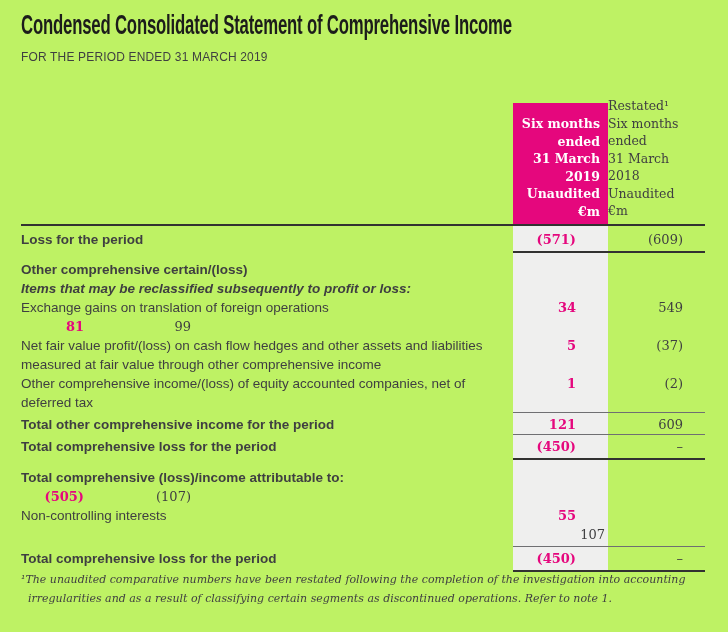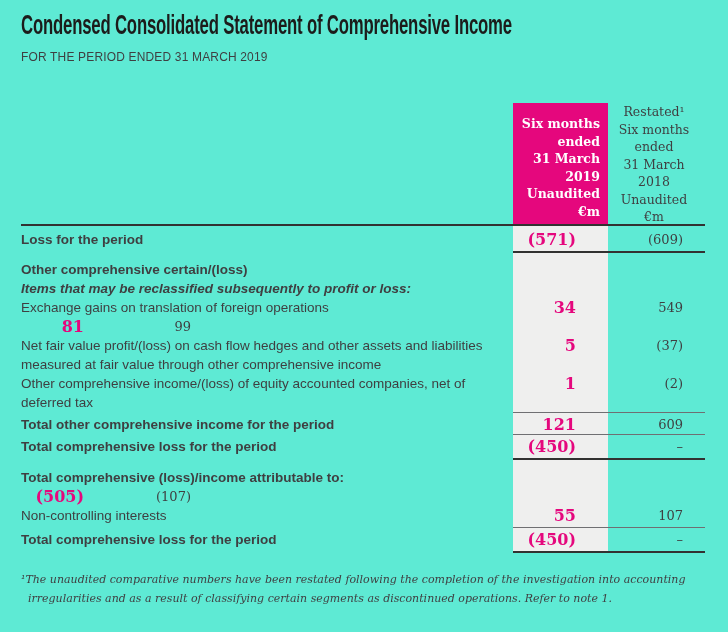--- a/index.html
+++ b/index.html
@@ -5,21 +5,21 @@
   :root{
     --magenta:#e5077d;
     --band:#efefee;
     --ink:#3f3f41;
     --title-ink:#1c1c1b;
     --rule-dark:#323231;
     --rule-thin:#6f6f72;
   }
   html,body{margin:0;padding:0;background:#ffffff;}
   #page{
-    position:relative;width:728px;height:632px;background:#5eead4;overflow:hidden;
+    position:relative;width:728px;height:632px;background:#bef264;overflow:hidden;
     font-family:"Liberation Sans",sans-serif;color:var(--ink);
   }
   .title{
     position:absolute;left:21px;top:10px;margin:0;
     font-family:"Liberation Sans",sans-serif;font-weight:700;font-size:27px;
     color:var(--title-ink);white-space:nowrap;letter-spacing:-0.3px;
     transform:scaleX(0.62);transform-origin:0 50%;
   }
   .subtitle{
     position:absolute;left:21px;top:49px;font-size:13px;color:var(--ink);
@@ -28,46 +28,46 @@
   }
   
   .hdr19{
     position:absolute;left:513px;top:103px;width:95px;height:121px;box-sizing:border-box;
     background:var(--magenta);color:#ffffff;
     font-family:"DejaVu Serif",serif;font-weight:700;font-size:12.5px;line-height:17.5px;
     display:flex;align-items:flex-end;justify-content:flex-end;
     text-align:right;padding:0 8px 4px 0;white-space:pre-line;
   }
   .hdr18{
-    position:absolute;left:608px;top:103px;width:97px;box-sizing:border-box;
+    position:absolute;left:608px;top:97px;width:97px;box-sizing:border-box;
     font-family:"DejaVu Serif",serif;font-size:12.5px;line-height:17.5px;color:var(--ink);
-    text-align:center;padding-right:5px;white-space:pre-line;
+    text-align:left;padding-right:5px;white-space:pre-line;
   }
   .top-rule{position:absolute;left:21px;top:224px;width:684px;height:2px;background:var(--rule-dark);}
   
   .rows{position:absolute;left:21px;top:226px;width:684px;}
   .gray-band{position:absolute;left:492px;top:0;bottom:0;width:95px;background:var(--band);z-index:0;}
   .row{position:relative;z-index:1;display:flex;align-items:stretch;line-height:19px;font-size:13.5px;}
   .lbl{flex:1 1 auto;padding-right:10px;color:var(--ink);}
   .lbl.b{font-weight:700;}
   .lbl.bi{font-weight:700;font-style:italic;}
   .vals{display:flex;width:192px;flex:0 0 192px;box-sizing:border-box;align-items:flex-start;}
   .v19{width:78px;box-sizing:border-box;text-align:right;padding-right:15px;
-       font-family:"DejaVu Serif",serif;font-weight:700;font-size:16px;color:var(--magenta);}
+       font-family:"DejaVu Serif",serif;font-weight:700;font-size:13px;color:var(--magenta);}
   .v18{width:97px;box-sizing:border-box;text-align:right;padding-right:5px;
        font-family:"DejaVu Serif",serif;font-size:13px;color:var(--ink);}
   .r0{margin-top:4px;}
   .r0 .vals{border-bottom:2px solid var(--rule-dark);padding-bottom:2px;}
   .r1{margin-top:7px;}
   .r7 .vals{border-top:1px solid var(--rule-thin);padding-top:2px;}
   .r7 .lbl{padding-top:3px;}
   .r8 .vals{border-top:1px solid var(--rule-thin);border-bottom:2px solid var(--rule-dark);padding:2px 0 2px;}
   .r8 .lbl{padding-top:3px;}
   .r9{margin-top:8px;}
-  .r11 .vals{border-bottom:1px solid var(--rule-thin);padding-bottom:2px;}
+  .r11 .vals{border-bottom:1px solid var(--rule-thin);padding-bottom:2px;flex-direction:column;}
   .r12 .vals{border-bottom:2px solid var(--rule-dark);padding:2px 0 2px;}
   .r12 .lbl{padding-top:2px;}
   
   .footnote{
     position:absolute;left:21px;top:570px;width:692px;box-sizing:border-box;
     font-family:"DejaVu Serif",serif;font-style:italic;font-size:11px;line-height:19px;
     color:var(--ink);padding-left:7px;text-indent:-7px;
   }
   .closing{position:absolute;left:21px;top:604px;font-size:14px;color:var(--ink);}
 </style>

